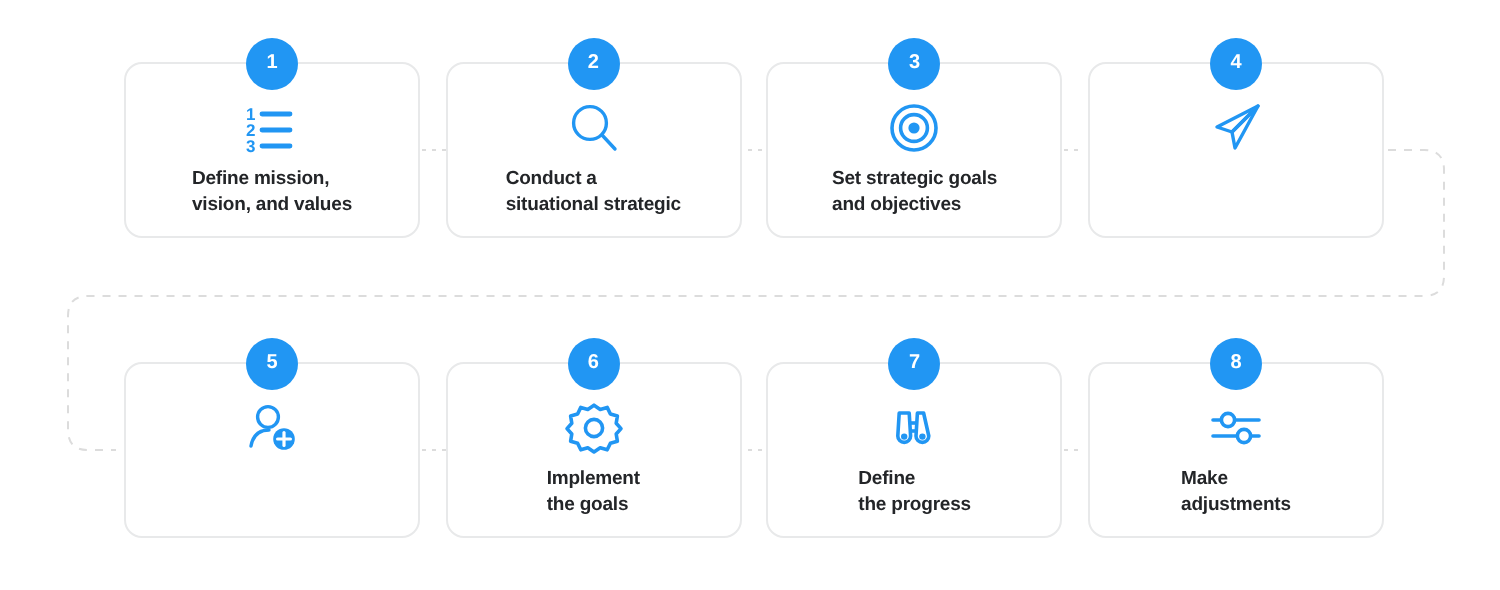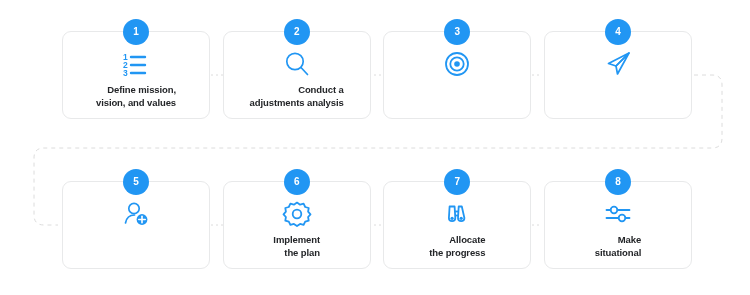--- a/index.html
+++ b/index.html
@@ -86,21 +86,21 @@
     justify-content: center;
     color: #2196f3;
   }
   .card-icon svg { display: block; }
 
   .card-label {
     margin-top: 5px;
     font-size: 9.5px;
     font-weight: bold;
     color: #232528;
-    text-align: right;
+    text-align: left;
     line-height: 1.35;
     letter-spacing: -0.1px;
     padding: 0 6px;
     white-space: pre-line;
   }
 </style>
 </head>
 <body>
 
 <div id="infographic">
@@ -139,32 +139,34 @@
 
     <div class="card">
       <div class="badge">2</div>
       <div class="card-icon">
         <svg width="30" height="30" viewBox="0 0 30 30" fill="none">
           <circle cx="13" cy="12.5" r="8.2" stroke="#2196f3" stroke-width="1.7"></circle>
           <line x1="19" y1="18.5" x2="25.5" y2="25.5" stroke="#2196f3" stroke-width="1.7" stroke-linecap="round"></line>
         </svg>
       </div>
       <div class="card-label">Conduct a
-adjustments analysis</div>
+situational strategic</div>
     </div>
 
     <div class="card">
       <div class="badge">3</div>
       <div class="card-icon">
         <svg width="30" height="30" viewBox="0 0 30 30" fill="none">
           <circle cx="15" cy="15" r="11" stroke="#2196f3" stroke-width="1.8"></circle>
           <circle cx="15" cy="15" r="6.7" stroke="#2196f3" stroke-width="1.8"></circle>
           <circle cx="15" cy="15" r="2.8" fill="#2196f3"></circle>
         </svg>
       </div>
+      <div class="card-label">Set strategic goals
+and objectives</div>
     </div>
 
     <div class="card">
       <div class="badge">4</div>
       <div class="card-icon">
         <svg width="30" height="30" viewBox="0 0 30 30" fill="none">
           <path d="M26 4 L5.5 14.5 L13 17 L26 4 Z" stroke="#2196f3" stroke-width="1.7" stroke-linejoin="round" fill="none"></path>
           <path d="M26 4 L13 17 L14.5 25 L26 4 Z" stroke="#2196f3" stroke-width="1.7" stroke-linejoin="round" fill="none"></path>
         </svg>
       </div>
@@ -194,50 +196,50 @@
           <g stroke="#2196f3" stroke-width="1.8" stroke-linejoin="round" fill="none">
             <path d="M15 3.6 l3.1 2.1 3.5 -1.0 1.6 3.3 3.5 1.0 -0.6 3.6 2.4 2.7
                      -2.4 2.7 0.6 3.6 -3.5 1.0 -1.6 3.3 -3.5 -1.0 -3.1 2.1
                      -3.1 -2.1 -3.5 1.0 -1.6 -3.3 -3.5 -1.0 0.6 -3.6 -2.4 -2.7
                      2.4 -2.7 -0.6 -3.6 3.5 -1.0 1.6 -3.3 3.5 1.0 Z"></path>
           </g>
           <circle cx="15" cy="15" r="4.3" stroke="#2196f3" stroke-width="1.8" fill="none"></circle>
         </svg>
       </div>
       <div class="card-label">Implement
-the plan</div>
+the goals</div>
     </div>
 
     <div class="card">
       <div class="badge">7</div>
       <div class="card-icon">
         <svg width="30" height="30" viewBox="0 0 30 30" fill="none">
           <g stroke="#2196f3" stroke-width="1.8" fill="none" stroke-linejoin="round">
             <path d="M10.2 7.5 L12.6 7.5 L13.3 19 A3.2 3.2 0 0 1 6.9 19 L7.6 7.5 Z"></path>
             <path d="M17.4 7.5 L19.8 7.5 L22.4 19 A3.2 3.2 0 0 1 16.0 19 L16.7 7.5 Z"></path>
             <line x1="13.1" y1="12.5" x2="16.9" y2="12.5"></line>
             <line x1="13.3" y1="16.5" x2="16.7" y2="16.5"></line>
           </g>
           <circle cx="10.1" cy="19.3" r="1.6" fill="#2196f3"></circle>
           <circle cx="19.2" cy="19.3" r="1.6" fill="#2196f3"></circle>
         </svg>
       </div>
-      <div class="card-label">Allocate
+      <div class="card-label">Define
 the progress</div>
     </div>
 
     <div class="card">
       <div class="badge">8</div>
       <div class="card-icon">
         <svg width="30" height="30" viewBox="0 0 30 30" fill="none">
           <line x1="3.5" y1="11" x2="26.5" y2="11" stroke="#2196f3" stroke-width="1.8" stroke-linecap="round"></line>
           <line x1="3.5" y1="19" x2="26.5" y2="19" stroke="#2196f3" stroke-width="1.8" stroke-linecap="round"></line>
           <circle cx="11" cy="11" r="3.3" fill="#ffffff" stroke="#2196f3" stroke-width="1.8"></circle>
           <circle cx="19" cy="19" r="3.3" fill="#ffffff" stroke="#2196f3" stroke-width="1.8"></circle>
         </svg>
       </div>
       <div class="card-label">Make
-situational</div>
+adjustments</div>
     </div>
 
   </div>
 
 </div>
 
 </body></html>

